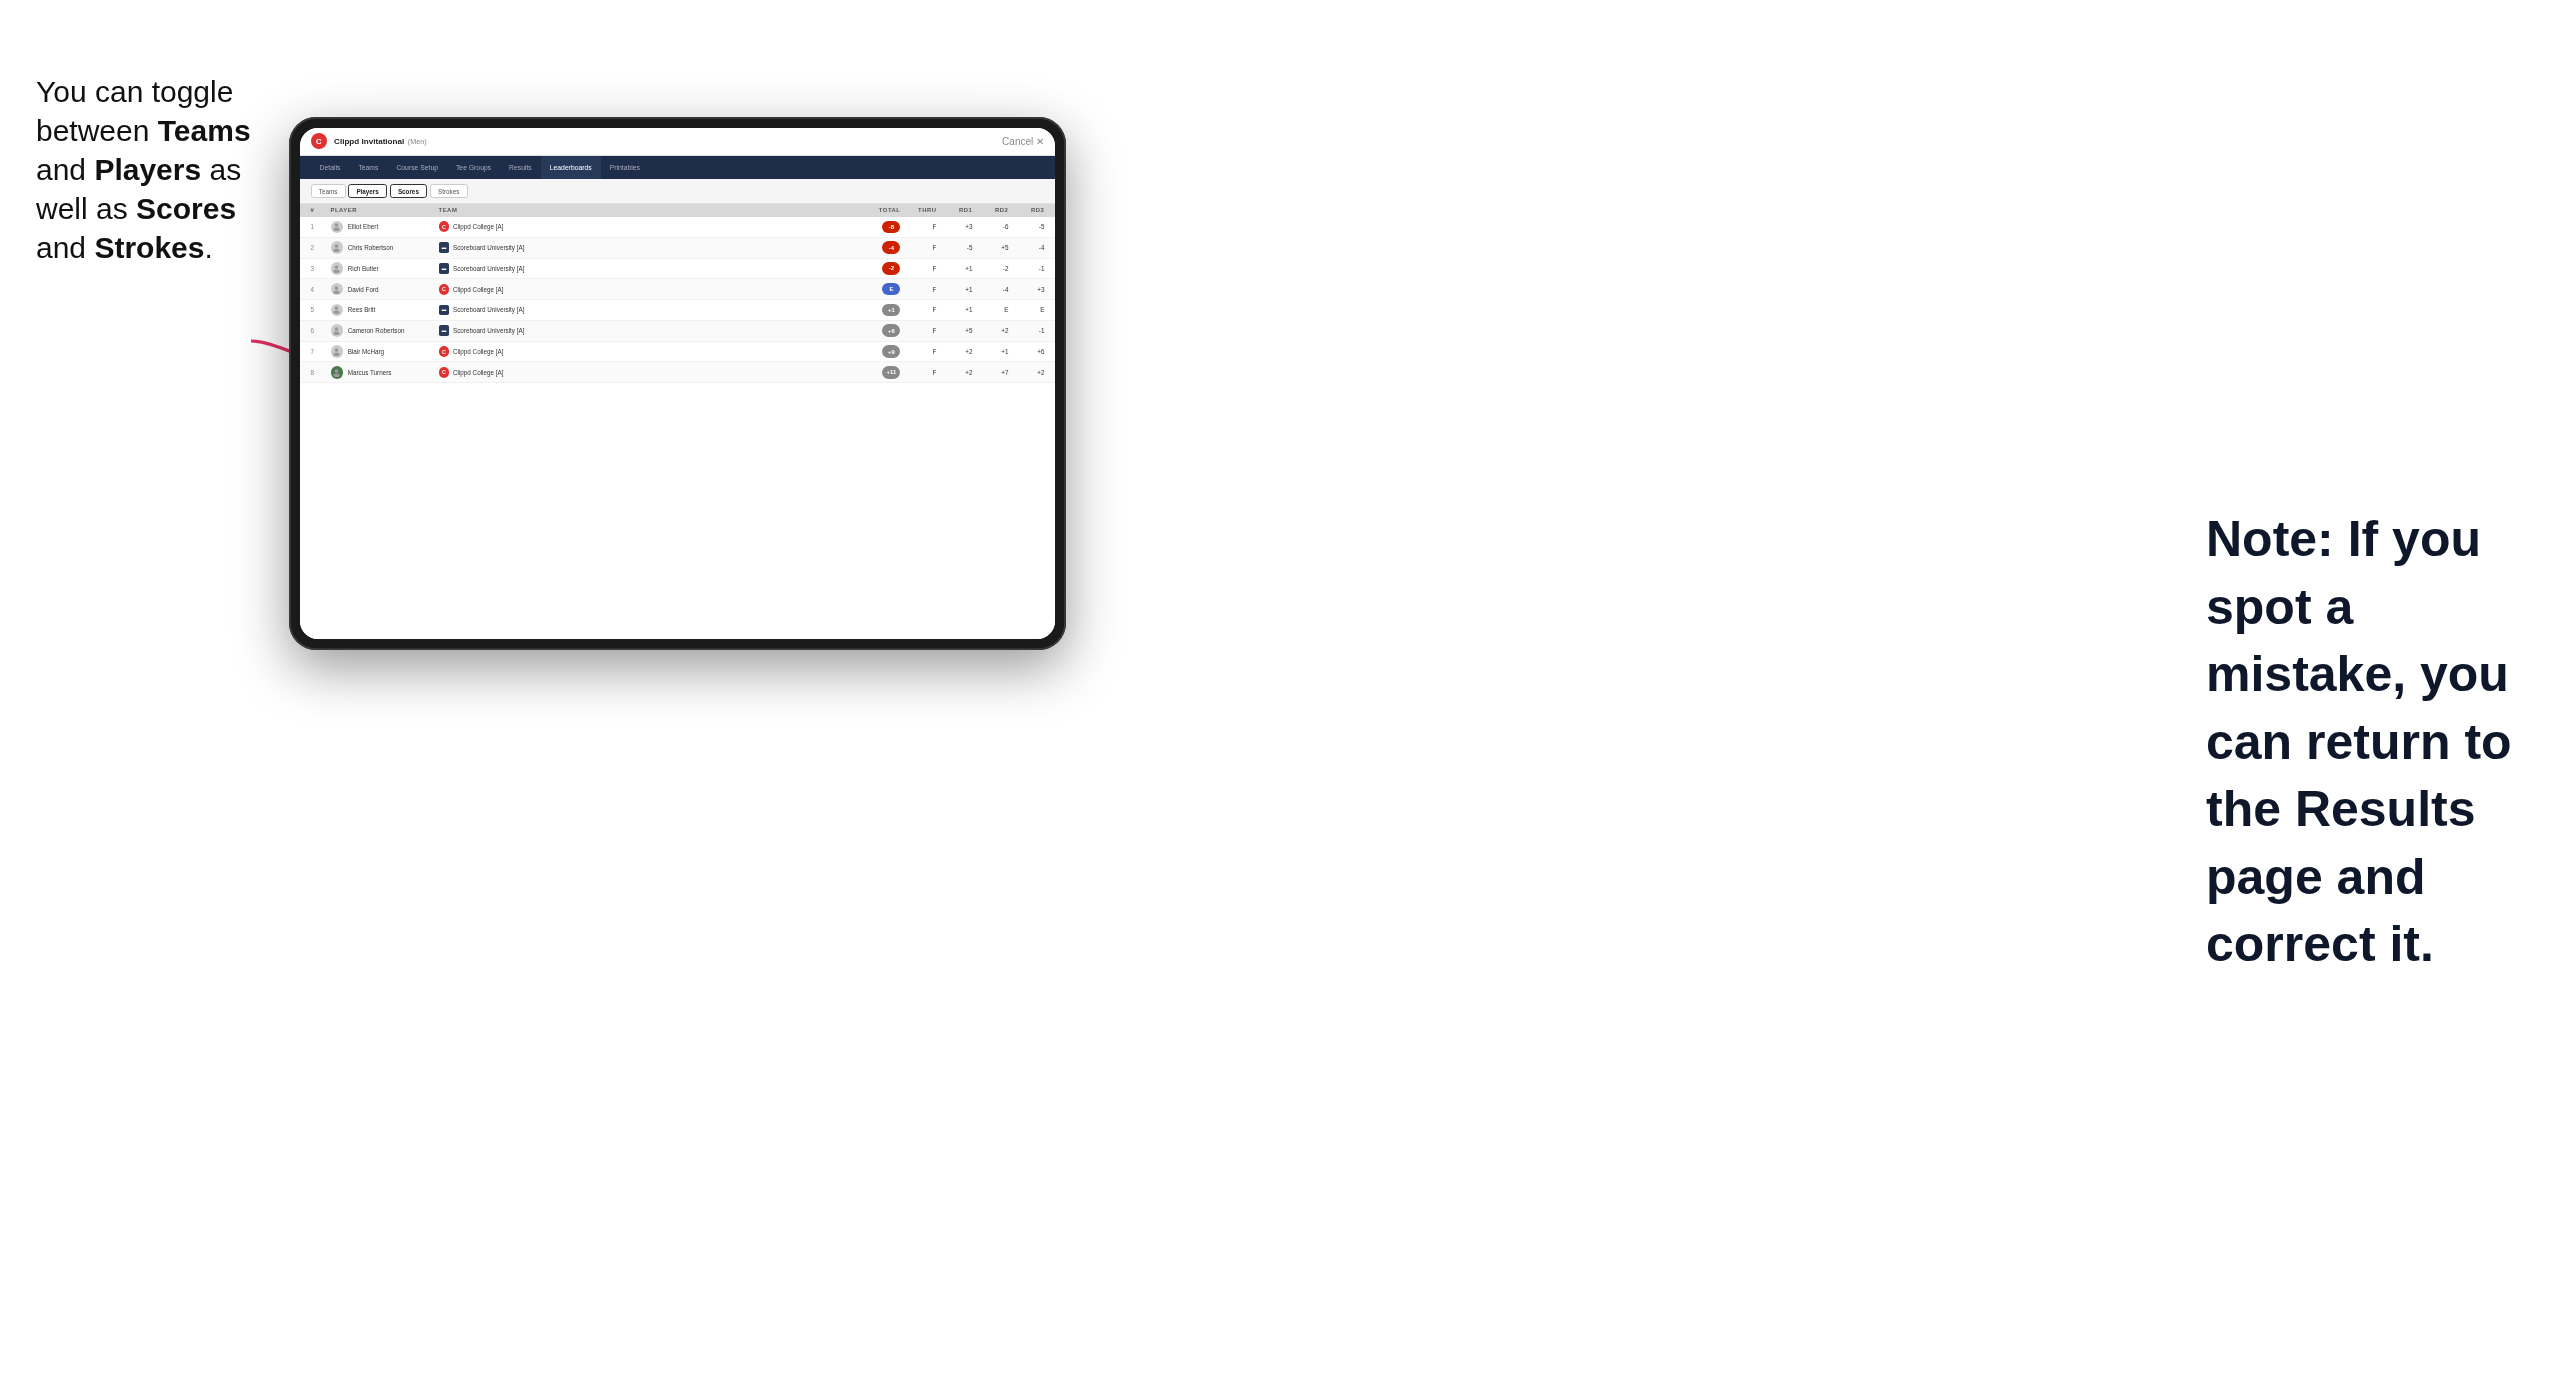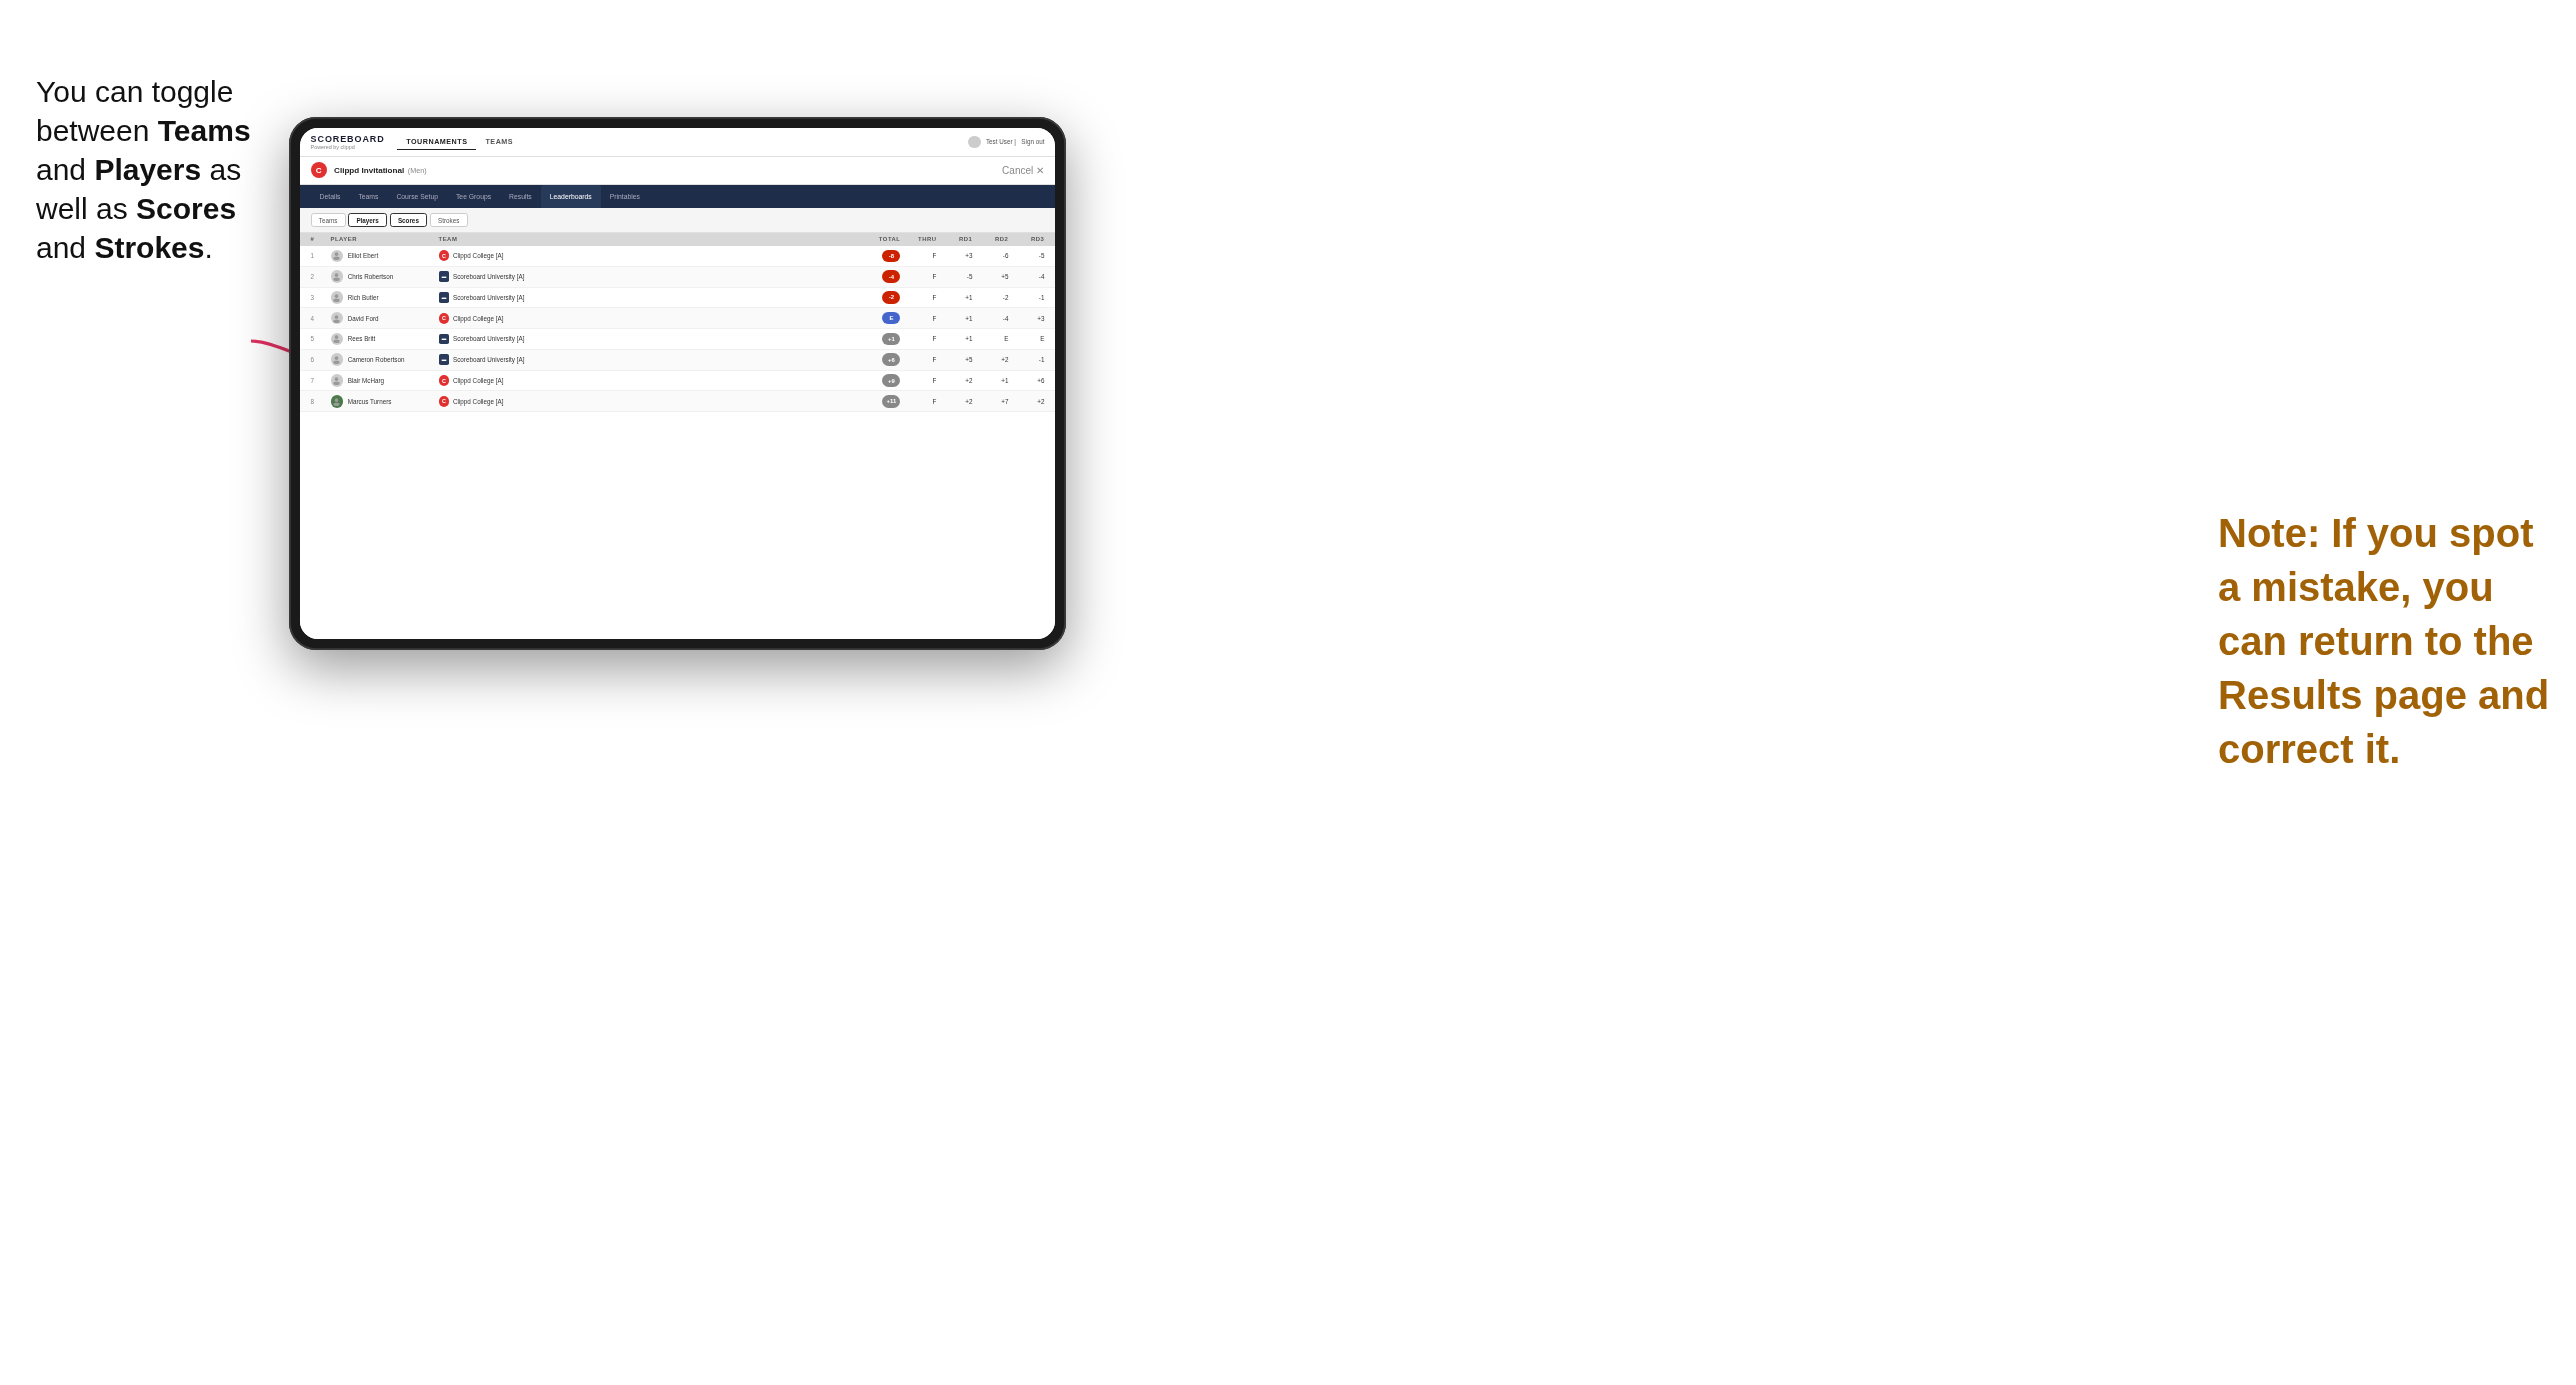--- a/index.html
+++ b/index.html
@@ -20,26 +20,26 @@
       width: 253px;
       font-size: 30px;
       line-height: 1.3;
       color: #111;
     }
     .left-annotation strong { font-weight: 900; }
 
     
     .right-annotation {
       position: absolute;
-      right: 15px;
+      right: 27px;
       top: 506px;
       width: 343px;
-      font-size: 40px;
+      font-size: 50px;
       line-height: 1.35;
-      color: #a16207;
+      color: #0f172a;
     }
     .right-annotation strong { font-weight: 900; }
 
     
     .tablet-frame {
       position: absolute;
       left: 289px;
       top: 117px;
       width: 777px;
       height: 533px;
@@ -322,35 +322,20 @@
     <marker id="arrowhead" markerWidth="8" markerHeight="8" refX="4" refY="3" orient="auto">
       <path d="M0,0 L0,6 L8,3 z" fill="#e03060"></path>
     </marker>
   </defs>
   <path d="M10,10 C30,10 80,30 108,50" stroke="#e03060" stroke-width="3.5" fill="none" marker-end="url(#arrowhead)"></path>
 </svg>
 
 <div class="tablet-frame">
   <div class="tablet-screen">
 
-    <div class="app-header">
-      <div class="scoreboard-logo">
-        <span class="logo-title">SCOREBOARD</span>
-        <span class="logo-sub">Powered by clippd</span>
-      </div>
-      <div class="header-nav">
-        <div class="header-nav-item active">TOURNAMENTS</div>
-        <div class="header-nav-item">TEAMS</div>
-      </div>
-      <div class="header-right">
-        <div class="user-avatar-small"></div>
-        <span>Test User |</span>
-        <span style="cursor:pointer;">Sign out</span>
-      </div>
-    </div>
 
     <div class="tournament-bar">
       <div class="tournament-logo-c">C</div>
       <span class="tournament-name">Clippd Invitational</span>
       <span class="tournament-gender">(Men)</span>
       <span class="cancel-btn">Cancel ✕</span>
     </div>
 
     <div class="tab-nav">
       <div class="tab-nav-item">Details</div>

